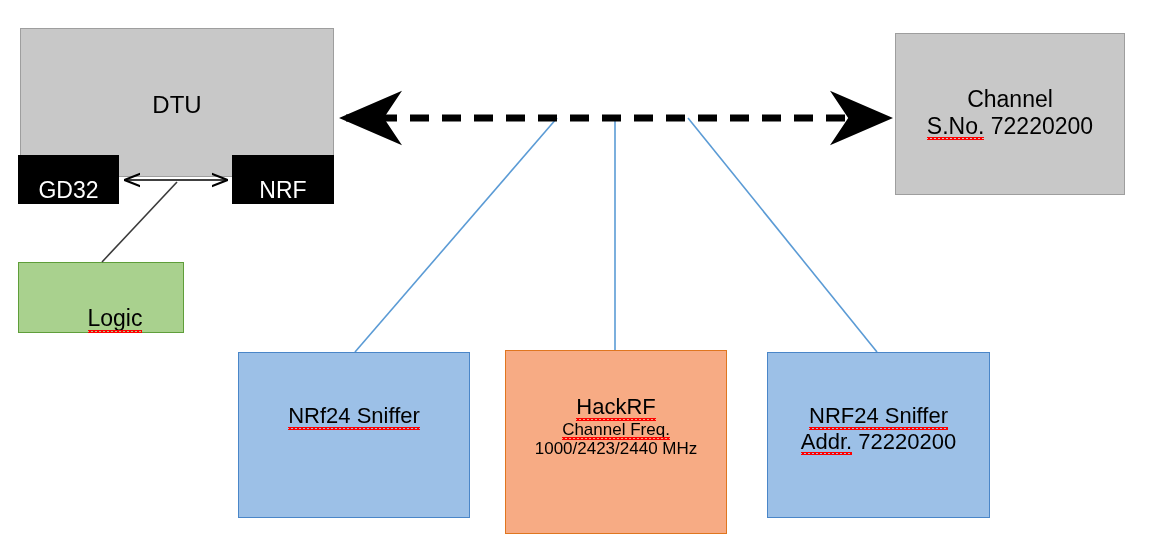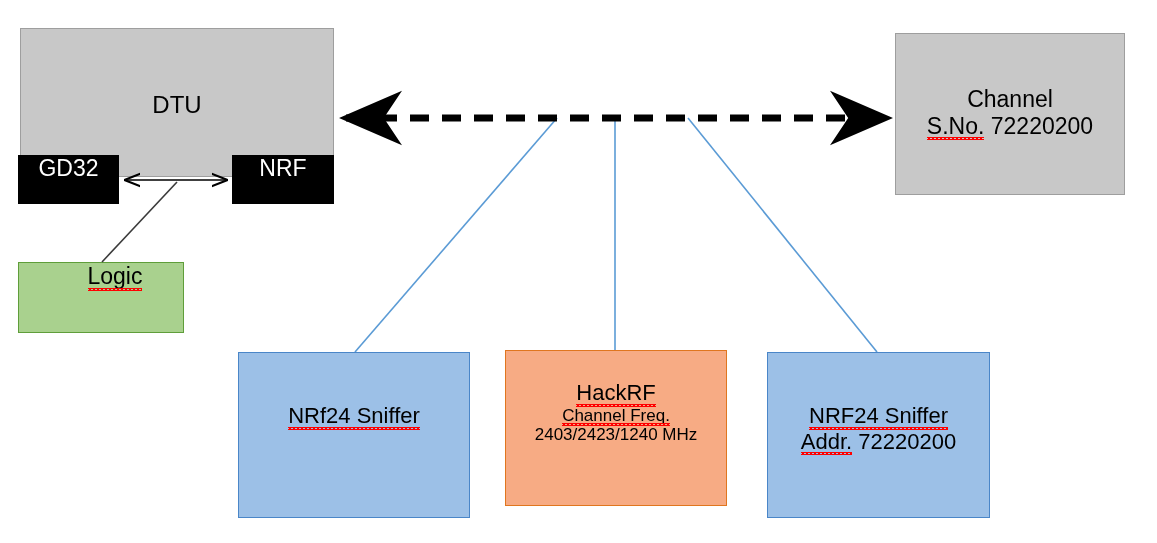--- a/index.html
+++ b/index.html
@@ -16,21 +16,21 @@
     height: 543px;
     background: #ffffff;
     overflow: hidden;
   }
   .box {
     position: absolute;
     box-sizing: border-box;
     display: flex;
     flex-direction: column;
     align-items: center;
-    justify-content: flex-start;
+    justify-content: flex-end;
     text-align: center;
     line-height: 1.18;
     z-index: 3;
   }
   
   .grey-box {
     background: #c8c8c8;
     border: 1px solid #9e9e9e;
     color: #000000;
   }
@@ -127,28 +127,28 @@
       <span class="sq">S.No.</span><span>&nbsp;</span><span>72220200</span>
     </div>
   </div>
 
   <div class="box blue-box" style="left:238px; top:352px; width:232px; height:166px; justify-content:flex-start; padding-top:50px;">
     <div class="ln t-22">
       <span class="sq">NRf24 Sniffer</span>
     </div>
   </div>
 
-  <div class="box orange-box" style="left:505px; top:350px; width:222px; height:156px; justify-content:flex-start; padding-top:29px;">
+  <div class="box orange-box" style="left:505px; top:350px; width:222px; height:184px; justify-content:flex-start; padding-top:43px;">
     <div class="ln t-22">
       <span class="sq">HackRF</span>
     </div>
     <div class="ln t-17">
       <span class="sq">Channel Freq.</span>
     </div>
-    <div class="ln t-17">2403/2423/1240 MHz</div>
+    <div class="ln t-17">1000/2423/2440 MHz</div>
   </div>
 
   <div class="box blue-box" style="left:767px; top:352px; width:223px; height:166px; justify-content:flex-start; padding-top:50px;">
     <div class="ln t-22">
       <span class="sq">NRF24 Sniffer</span>
     </div>
     <div class="ln t-22">
       <span class="sq">Addr.</span><span>&nbsp;</span><span>72220200</span>
     </div>
   </div>

